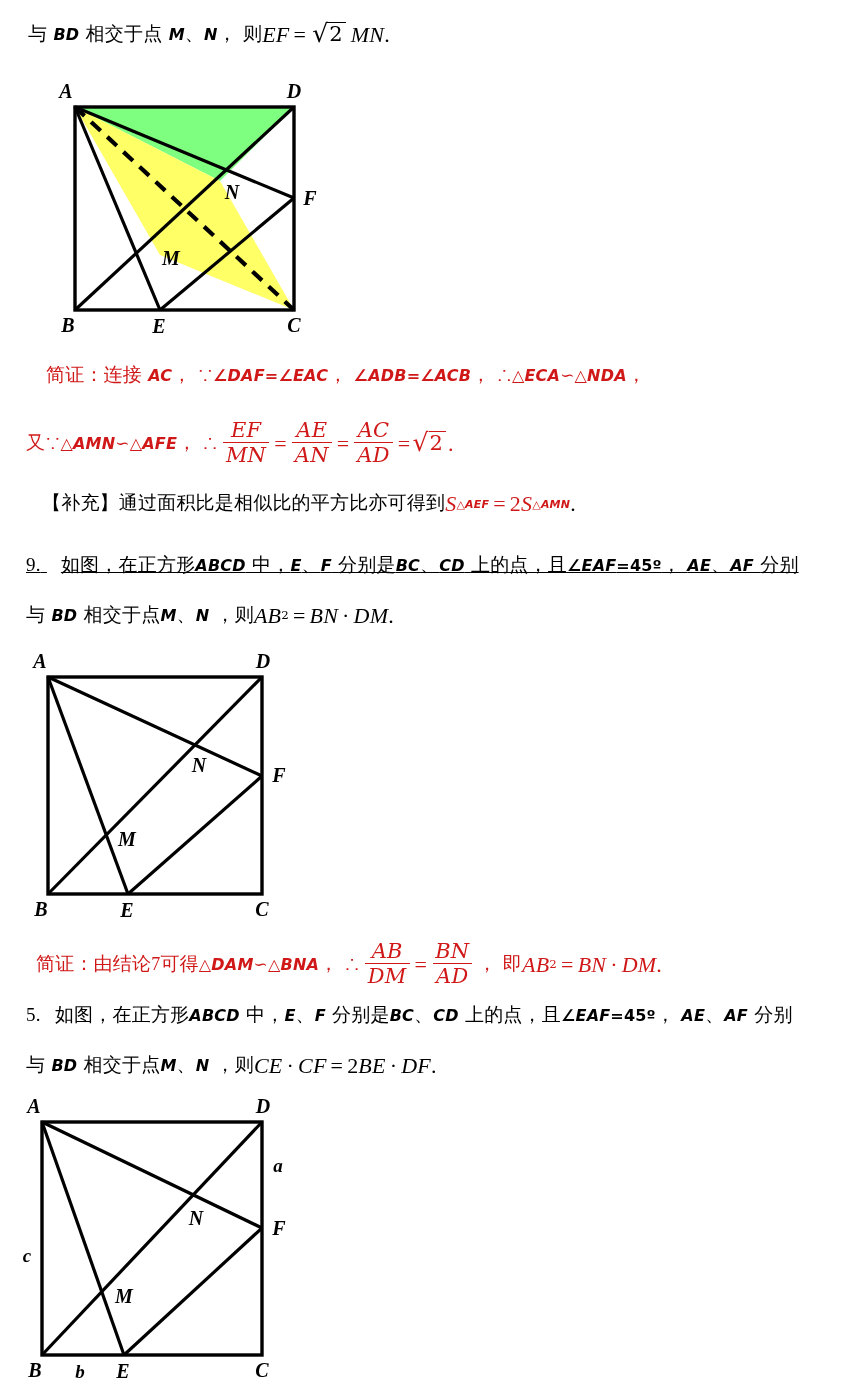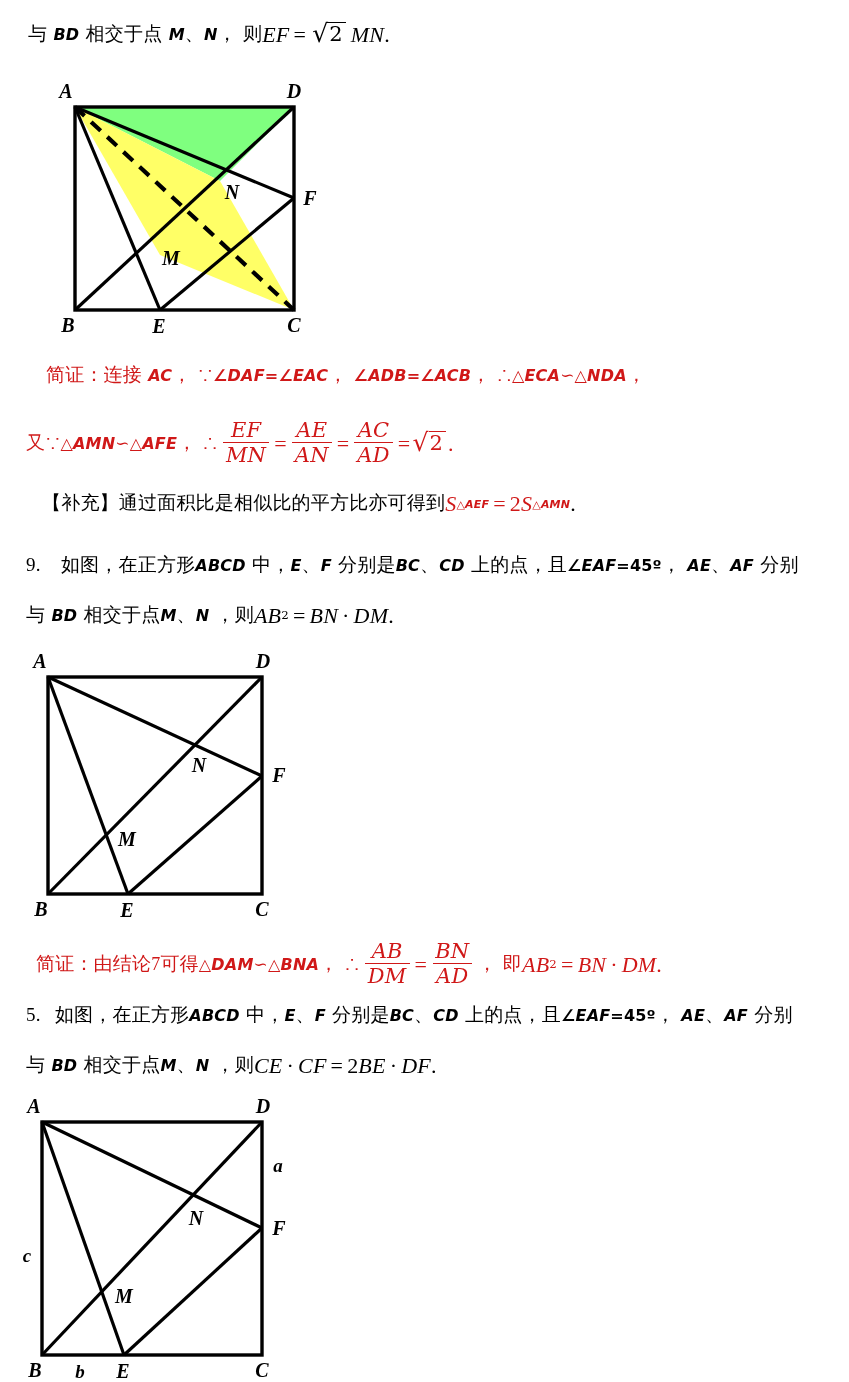--- a/index.html
+++ b/index.html
@@ -197,21 +197,21 @@
         <span class="mathit">S</span>
         <sub class="sb bolditalic" style="font-size:11px">△AEF</sub>
         <span class="mathit" style="font-style:normal;margin:0 4px;">=</span>
         <span class="mathit" style="font-style:normal">2</span>
         <span class="mathit">S</span>
         <sub class="sb bolditalic" style="font-size:11px">△AMN</sub>
         <span class="mathit" style="font-style:normal;color:#000">.</span>
       </span>
   </div>
 
-  <div class="tline cn" style="left:26px; top:555px;">
+  <div class="tline cn" style="left:26px; top:555px;text-decoration:underline;">
     <span class="num">9.</span>
     <span style="display:inline-block;width:14px"></span><span>如图，在正方形</span><span class="bolditalic">ABCD</span>
     <span>中，</span><span class="bolditalic">E</span><span>、</span><span class="bolditalic">F</span>
     <span>分别是</span><span class="bolditalic">BC</span><span>、</span><span class="bolditalic">CD</span>
     <span>上的点，且</span><span class="bolditalic">∠EAF</span><span class="bolditalic" style="font-style:normal">=</span><span class="bolditalic" style="font-style:normal">45º</span><span>，</span>
     <span class="bolditalic">AE</span><span>、</span><span class="bolditalic">AF</span>
     <span>分别</span>
   </div>
 
   <div class="tline cn" style="left:26px; top:605px;">

